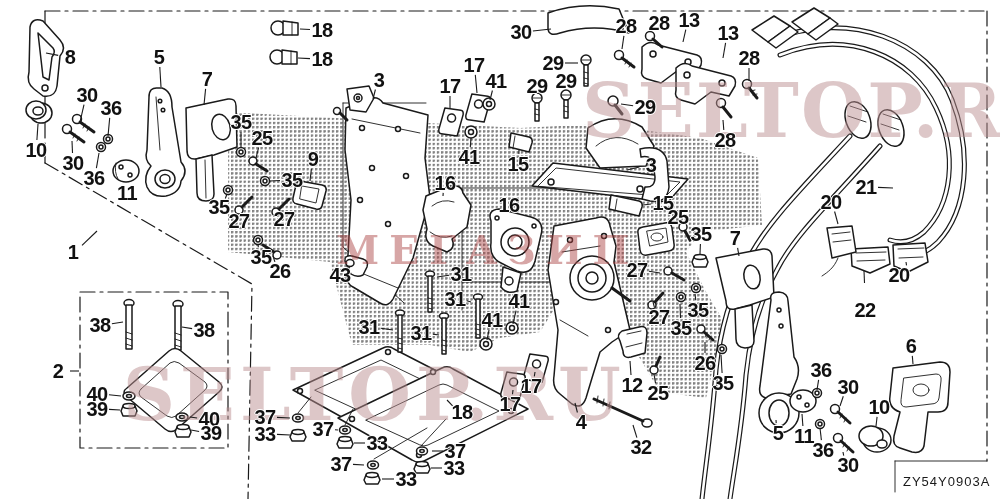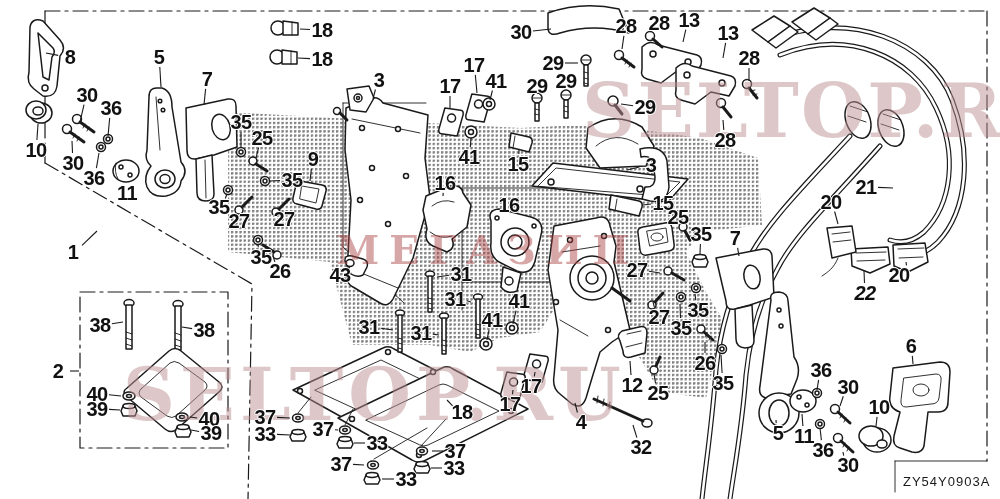--- a/index.html
+++ b/index.html
@@ -563,21 +563,21 @@
       <div class="callout" style="left: 645px; top: 107px;">29</div>
       <div class="callout" style="left: 626px; top: 26px;">28</div>
       <div class="callout" style="left: 659px; top: 23px;">28</div>
       <div class="callout" style="left: 689px; top: 20px;">13</div>
       <div class="callout" style="left: 728px; top: 33px;">13</div>
       <div class="callout" style="left: 749px; top: 58px;">28</div>
       <div class="callout" style="left: 725px; top: 140px;">28</div>
       <div class="callout" style="left: 866px; top: 187px;">21</div>
       <div class="callout" style="left: 831px; top: 202px;">20</div>
       <div class="callout" style="left: 899px; top: 275px;">20</div>
-      <div class="callout" style="left: 865px; top: 293px; font-style: italic;">22</div>
+      <div class="callout" style="left: 865px; top: 310px;">22</div>
       <div class="callout" style="left: 678px; top: 217px;">25</div>
       <div class="callout" style="left: 701px; top: 234px;">35</div>
       <div class="callout" style="left: 735px; top: 238px;">7</div>
       <div class="callout" style="left: 637px; top: 270px;">27</div>
       <div class="callout" style="left: 659px; top: 317px;">27</div>
       <div class="callout" style="left: 698px; top: 310px;">35</div>
       <div class="callout" style="left: 681px; top: 328px;">35</div>
       <div class="callout" style="left: 705px; top: 363px;">26</div>
       <div class="callout" style="left: 723px; top: 383px;">35</div>
       <div class="callout" style="left: 911px; top: 346px;">6</div>

